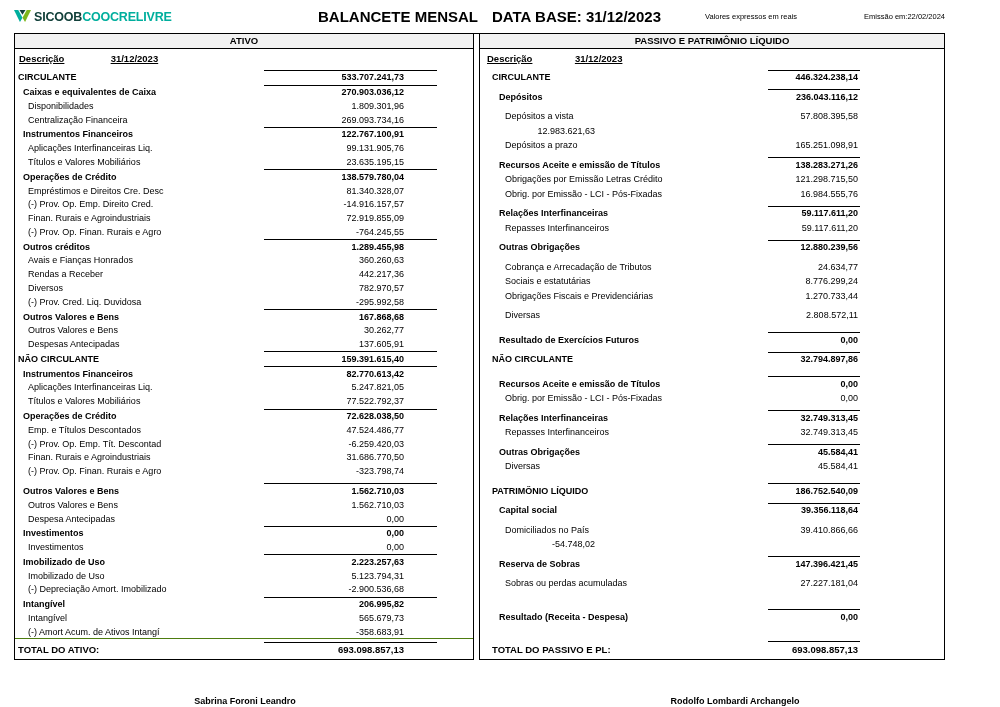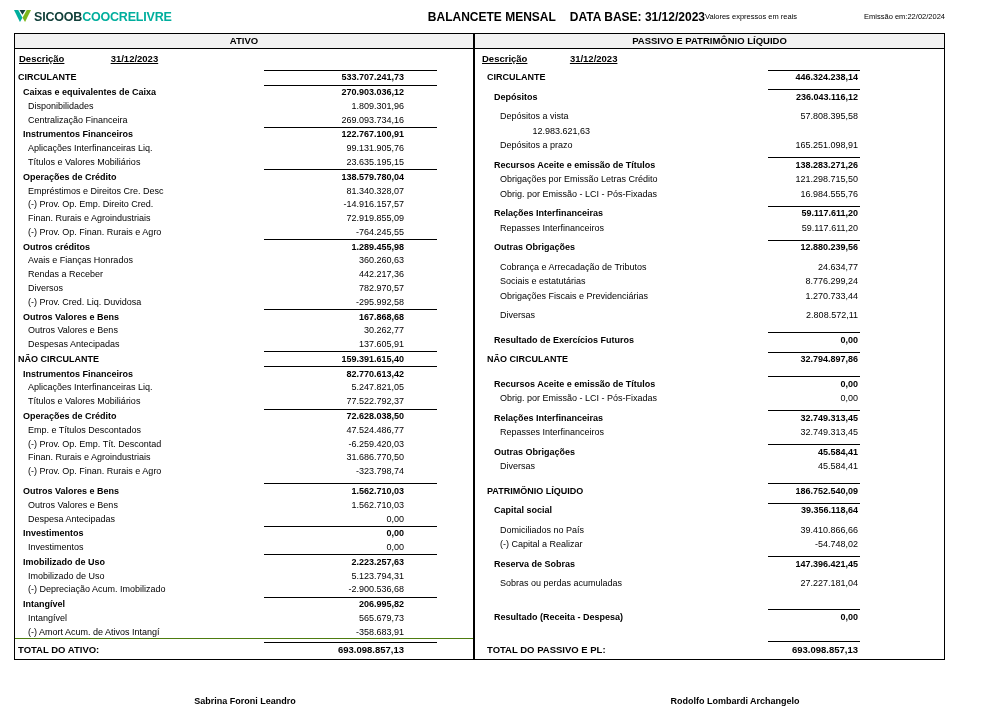--- a/index.html
+++ b/index.html
@@ -5,26 +5,26 @@
   html,body{margin:0;padding:0;}
   body{width:1000px;height:707px;background:#fff;color:#000;font-family:"Liberation Sans",sans-serif;}
   .sheet{width:980px;height:707px;overflow:hidden;display:flex;flex-direction:column;background:#fff;}
 
   
   .topbar{flex:0 0 33px;height:33px;display:flex;align-items:center;padding:0 35px 0 14px;}
   .logo{display:flex;align-items:center;gap:3px;flex:0 0 260px;}
   .logo-text{font-weight:bold;font-size:12.5px;letter-spacing:-0.2px;white-space:nowrap;}
   .logo-sicoob{color:#12403a;}
   .logo-coop{color:#00ae9d;}
-  .title-block{flex:1;text-align:right;font-size:12px;font-weight:bold;white-space:nowrap;}
+  .title-block{flex:1;text-align:center;font-size:15px;font-weight:bold;white-space:nowrap;}
   .title-gap{display:inline-block;width:14px;}
   .meta{flex:0 0 240px;display:flex;justify-content:space-between;align-items:center;font-size:7.5px;white-space:nowrap;}
 
   
-  .cols{flex:0 0 626px;height:626px;display:flex;margin:0 35px 0 14px;border-top:1px solid #000;}
+  .cols{flex:0 0 626px;height:626px;display:flex;gap:5px;margin:0 35px 0 14px;border-top:1px solid #000;}
   .col{border:1px solid #000;border-top:none;display:flex;flex-direction:column;background:#fff;min-width:0;}
   .col-ativo{flex:0 0 458px;}
   .col-passivo{flex:1;}
   .col-title{flex:0 0 auto;text-align:center;font-weight:bold;font-size:9.5px;padding:1px 0 2px;border-bottom:1px solid #000;background:#f2f2f2;}
   .col-head{flex:0 0 auto;display:flex;align-items:flex-end;font-size:9.5px;font-weight:bold;padding:4px 0 3px 0;}
   .col-head .u{text-decoration:underline;}
   .col-ativo .col-head{padding-left:4px;padding-right:36px;}
   .col-passivo .col-head{padding-left:7px;padding-right:84px;}
   .col-ativo .col-head .date{width:140px;text-align:center;}
   .col-passivo .col-head .date{width:90px;text-align:right;padding-right:2px;}
@@ -235,21 +235,21 @@
           </div>
           <div class="row S">
             <span class="lbl">Imobilizado de Uso</span>
             <span class="val">2.223.257,63</span>
           </div>
           <div class="row I">
             <span class="lbl">Imobilizado de Uso</span>
             <span class="val">5.123.794,31</span>
           </div>
           <div class="row I">
-            <span class="lbl">(-) Depreciação Acum. Imobilizado</span>
+            <span class="lbl">(-) Depreciação Amort. Imobilizado</span>
             <span class="val">-2.900.536,68</span>
           </div>
           <div class="row S">
             <span class="lbl">Intangível</span>
             <span class="val">206.995,82</span>
           </div>
           <div class="row I">
             <span class="lbl">Intangível</span>
             <span class="val">565.679,73</span>
           </div>
@@ -368,21 +368,20 @@
           </div>
           <div class="row S g1">
             <span class="lbl">Capital social</span>
             <span class="val">39.356.118,64</span>
           </div>
           <div class="row I g1">
             <span class="lbl">Domiciliados no País</span>
             <span class="val">39.410.866,66</span>
           </div>
           <div class="row I">
-            <span class="lbl">(-) Capital a Realizar</span>
             <span class="val">-54.748,02</span>
           </div>
           <div class="row S g1">
             <span class="lbl">Reserva de Sobras</span>
             <span class="val">147.396.421,45</span>
           </div>
           <div class="row I g1">
             <span class="lbl">Sobras ou perdas acumuladas</span>
             <span class="val">27.227.181,04</span>
           </div>

